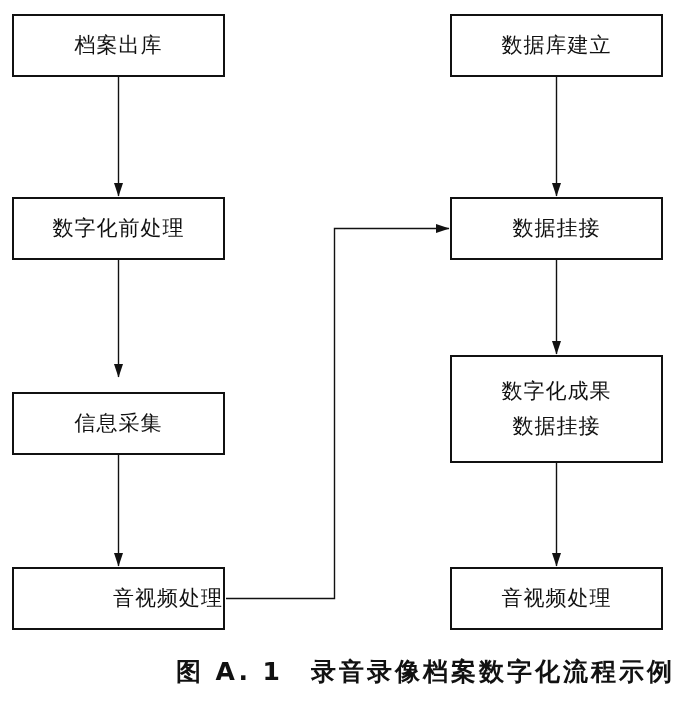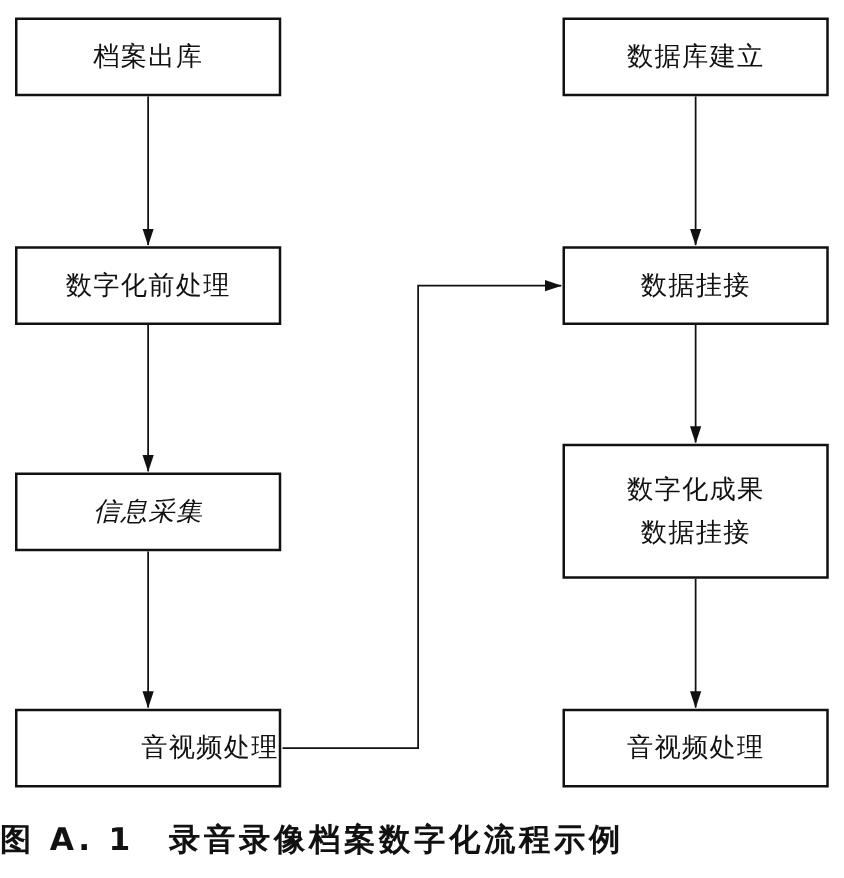--- a/index.html
+++ b/index.html
@@ -31,21 +31,21 @@
     text-align: center;
     z-index: 2;
   }
   .node-col-left  { left: 12px;  width: 213px; }
   .node-col-right { left: 450px; width: 213px; }
   .h-single { height: 63px; }
   .h-double { height: 108px; }
 
   #node-archive-checkout   { top: 14px; }
   #node-pre-digitization   { top: 197px; }
-  #node-info-capture       { top: 378px; font-style: italic; }
+  #node-info-capture       { top: 392px; }
   #node-av-processing      { top: 567px; align-items: flex-end; }
   #node-database-setup     { top: 14px; }
   #node-data-linking       { top: 197px; }
   #node-acceptance         { top: 355px; }
   #node-archive-storage    { top: 567px; }
 
   .arrow-layer {
     position: absolute;
     top: 0;
     left: 0;
@@ -58,21 +58,21 @@
   .arrow-layer polyline {
     stroke: #111111;
     stroke-width: 1.4px;
     fill: none;
   }
   .figure-caption {
     position: absolute;
     top: 654px;
     left: 0;
     width: 675px;
-    text-align: left;
+    text-align: right;
     font-family: "DejaVu Sans", "Liberation Sans", sans-serif;
     font-weight: bold;
     font-size: 25px;
     line-height: 36px;
     letter-spacing: 3px;
     color: #111111;
   }
 </style>
 </head>
 <body>

